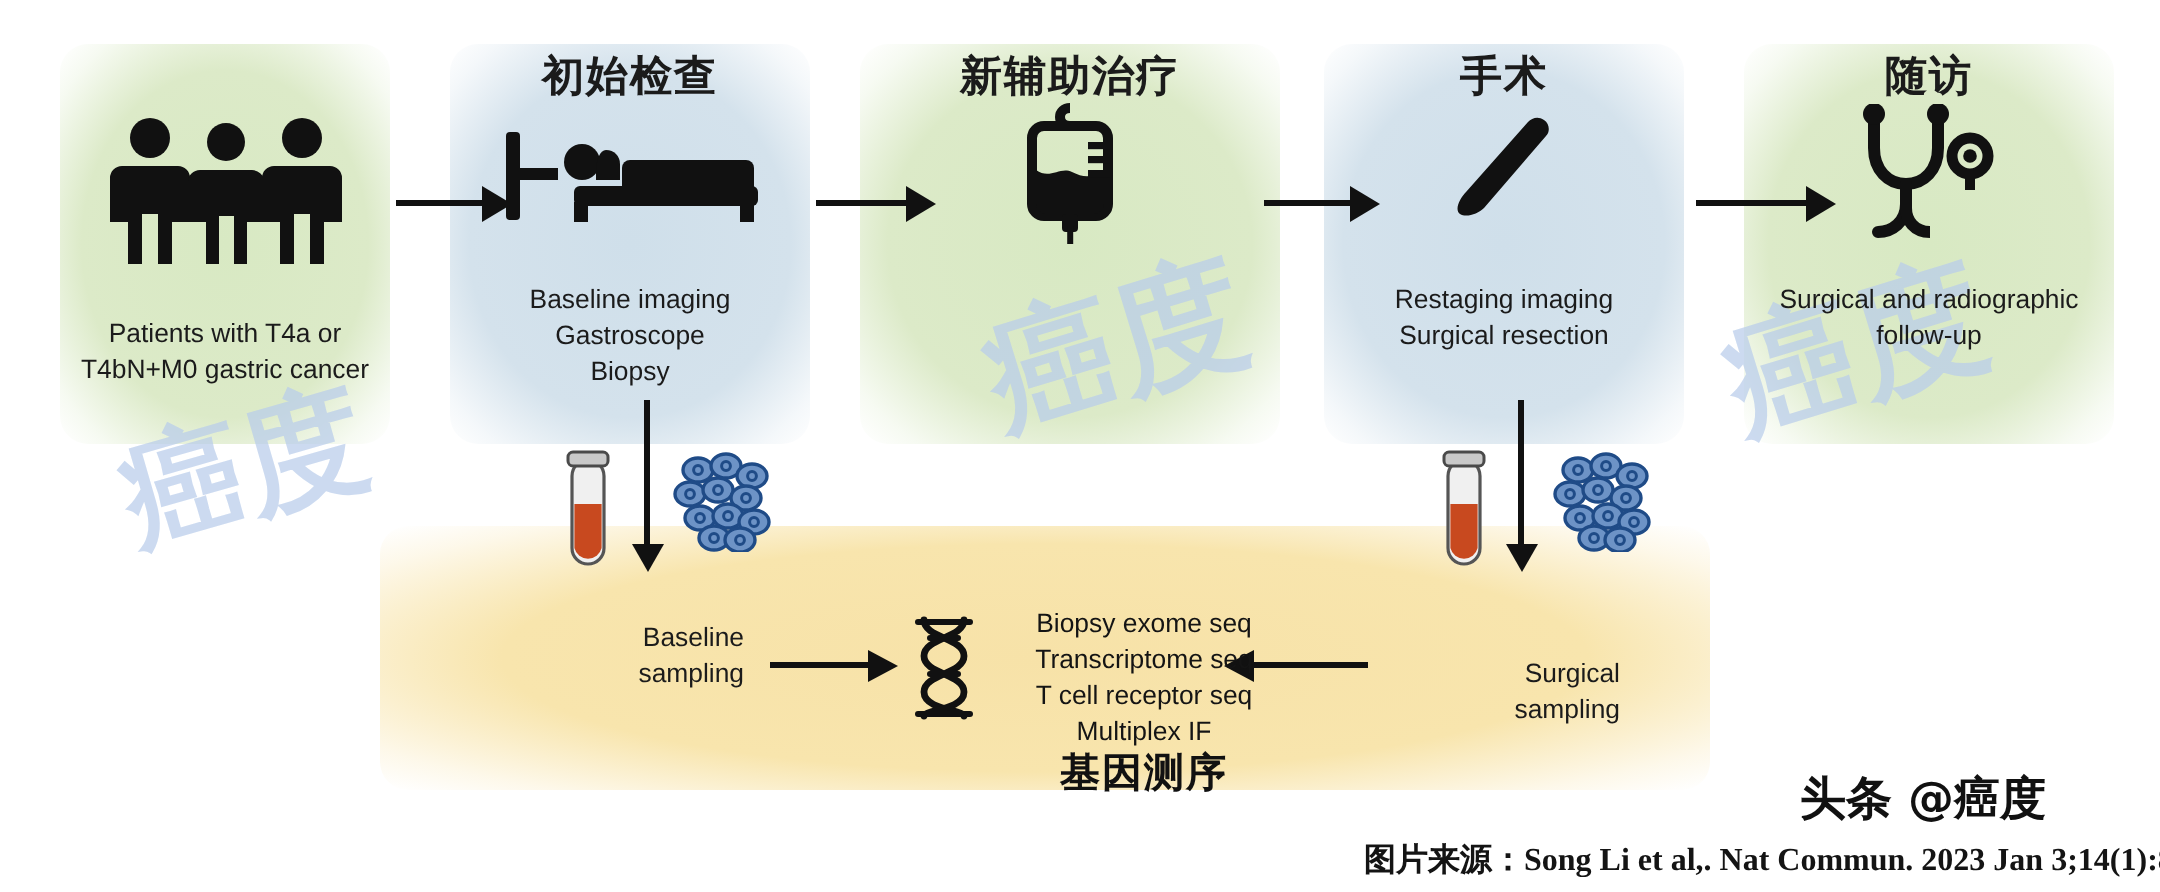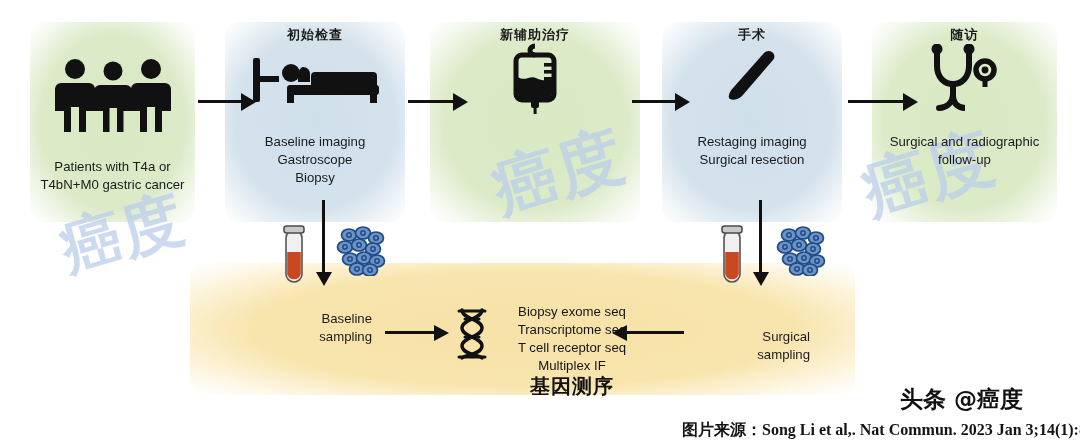--- a/index.html
+++ b/index.html
@@ -19,21 +19,21 @@
   .panel.blue {
     background: radial-gradient(ellipse 72% 70% at 50% 50%, #cfdfea 0%, #d4e2ec 62%, rgba(212,226,236,0.25) 88%, rgba(255,255,255,0) 100%);
   }
   .panel.orange {
     background: radial-gradient(ellipse 68% 72% at 50% 50%, #f7e2a8 0%, #f8e5ad 60%, rgba(249,231,180,0.28) 88%, rgba(255,255,255,0) 100%);
   }
 
   
   .stage-col { position: absolute; text-align: center; }
   .cn-title {
-    font-size: 13px; font-weight: 700; color: #1b1b1b;
+    font-size: 21px; font-weight: 700; color: #1b1b1b;
     letter-spacing: 1px; line-height: 1;
     font-family: "DejaVu Sans", "Liberation Sans", sans-serif;
   }
   .icon-wrap { display:flex; align-items:center; justify-content:center; }
   .caption {
     font-size: 13.2px; color: #1b1b1b; line-height: 1.35;
     white-space: pre-line;
   }
 
   

